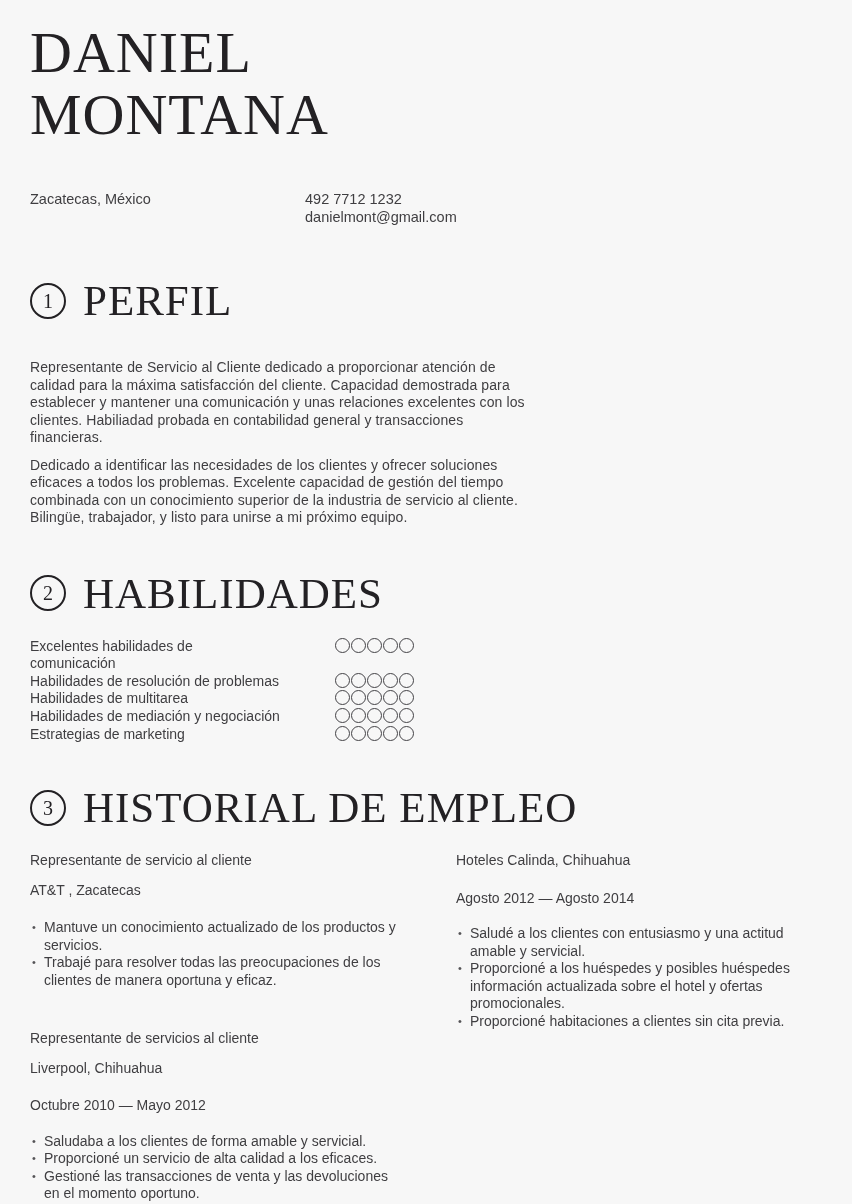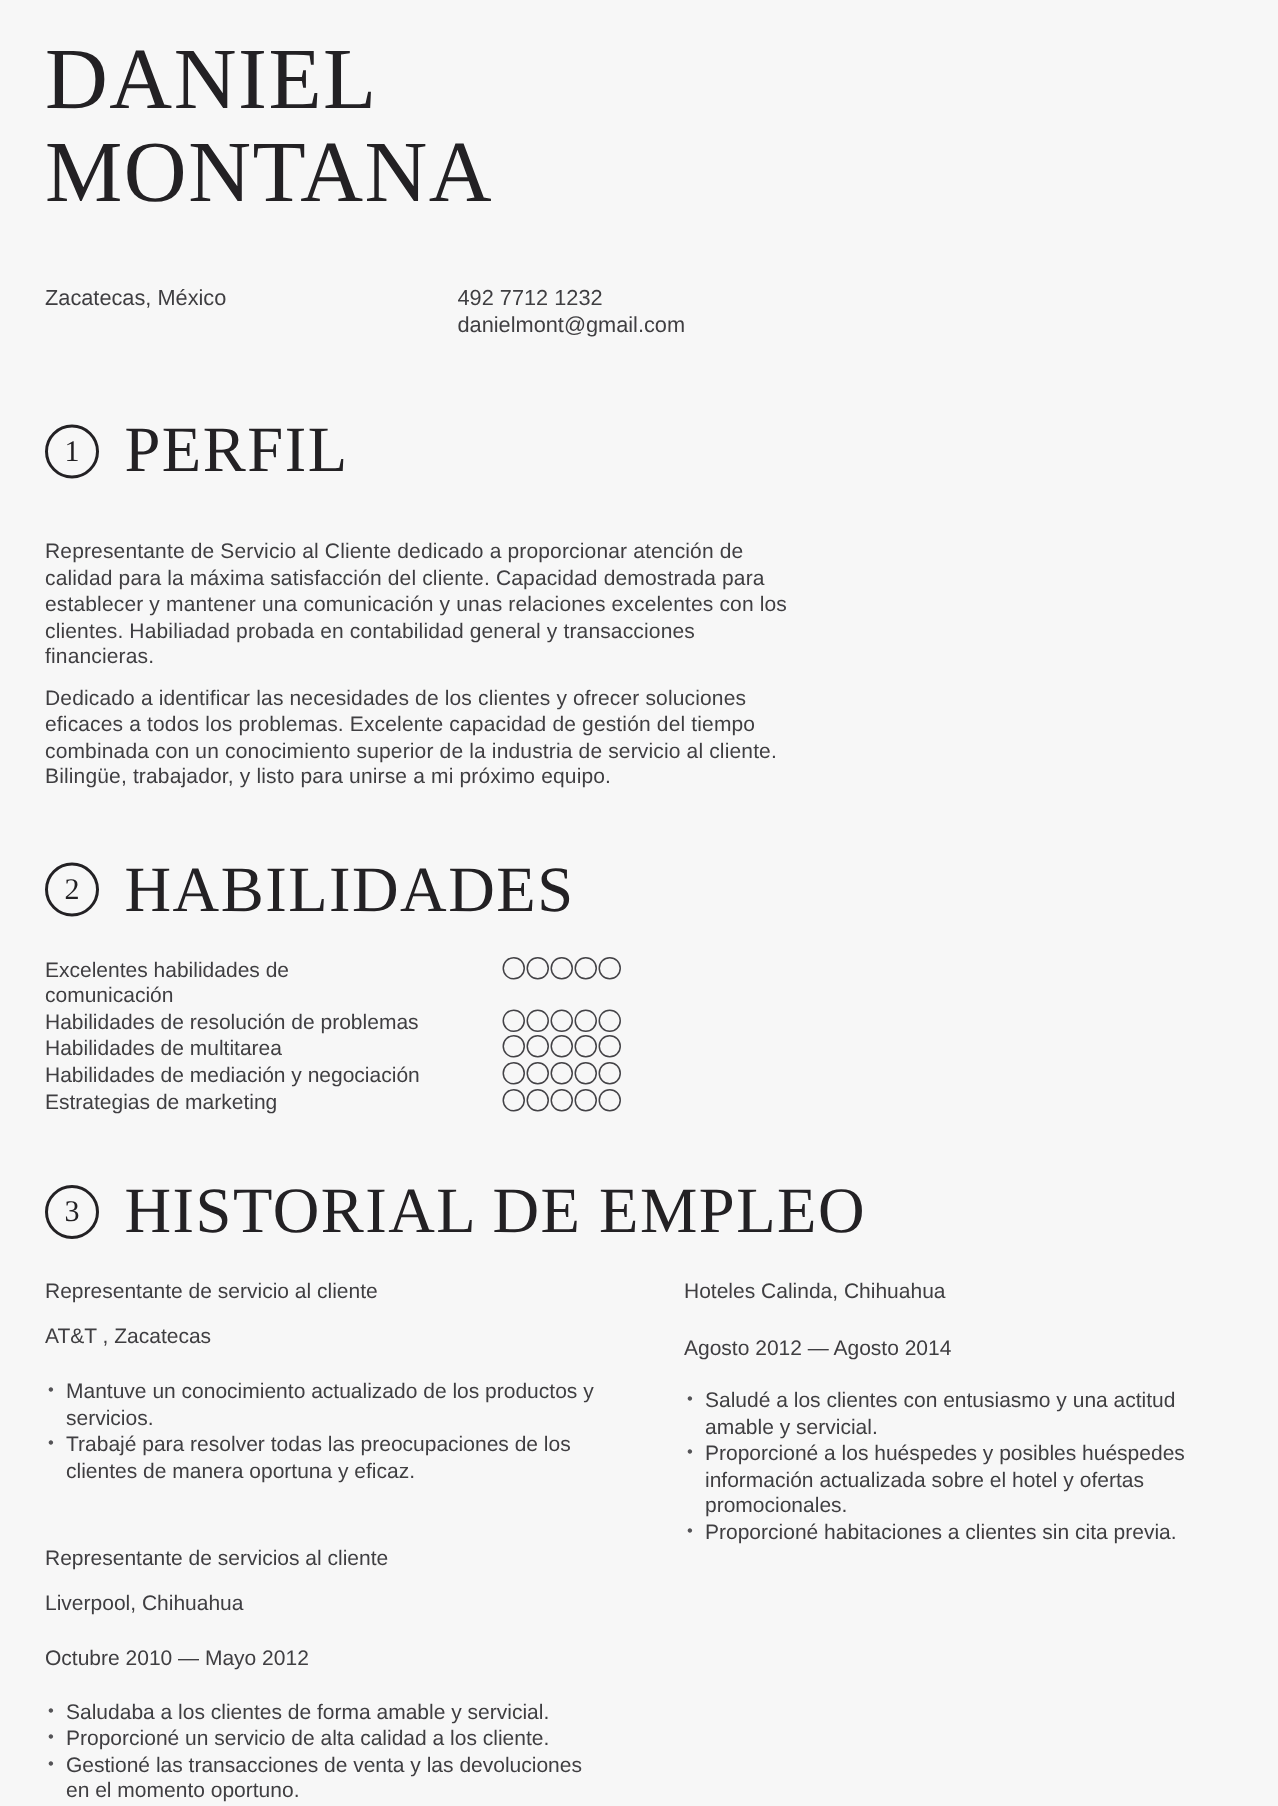--- a/index.html
+++ b/index.html
@@ -238,21 +238,21 @@
           <li>Proporcioné habitaciones a clientes sin cita previa.</li>
         </ul>
       </article>
 
       <article class="job">
         <h3 class="job-title">Representante de servicios al cliente</h3>
         <div class="job-company">Liverpool, Chihuahua</div>
         <div class="job-dates">Octubre 2010 — Mayo 2012</div>
         <ul class="job-bullets">
           <li>Saludaba a los clientes de forma amable y servicial.</li>
-          <li>Proporcioné un servicio de alta calidad a los cliente.</li>
+          <li>Proporcioné un servicio de alta calidad a los eficaces.</li>
           <li>Gestioné las transacciones de venta y las devoluciones en el momento oportuno.</li>
           <li>Respondí a todas las preguntas sobre productos y promociones.</li>
         </ul>
       </article>
 
     </div>
   </section>
 
 </div>
 

